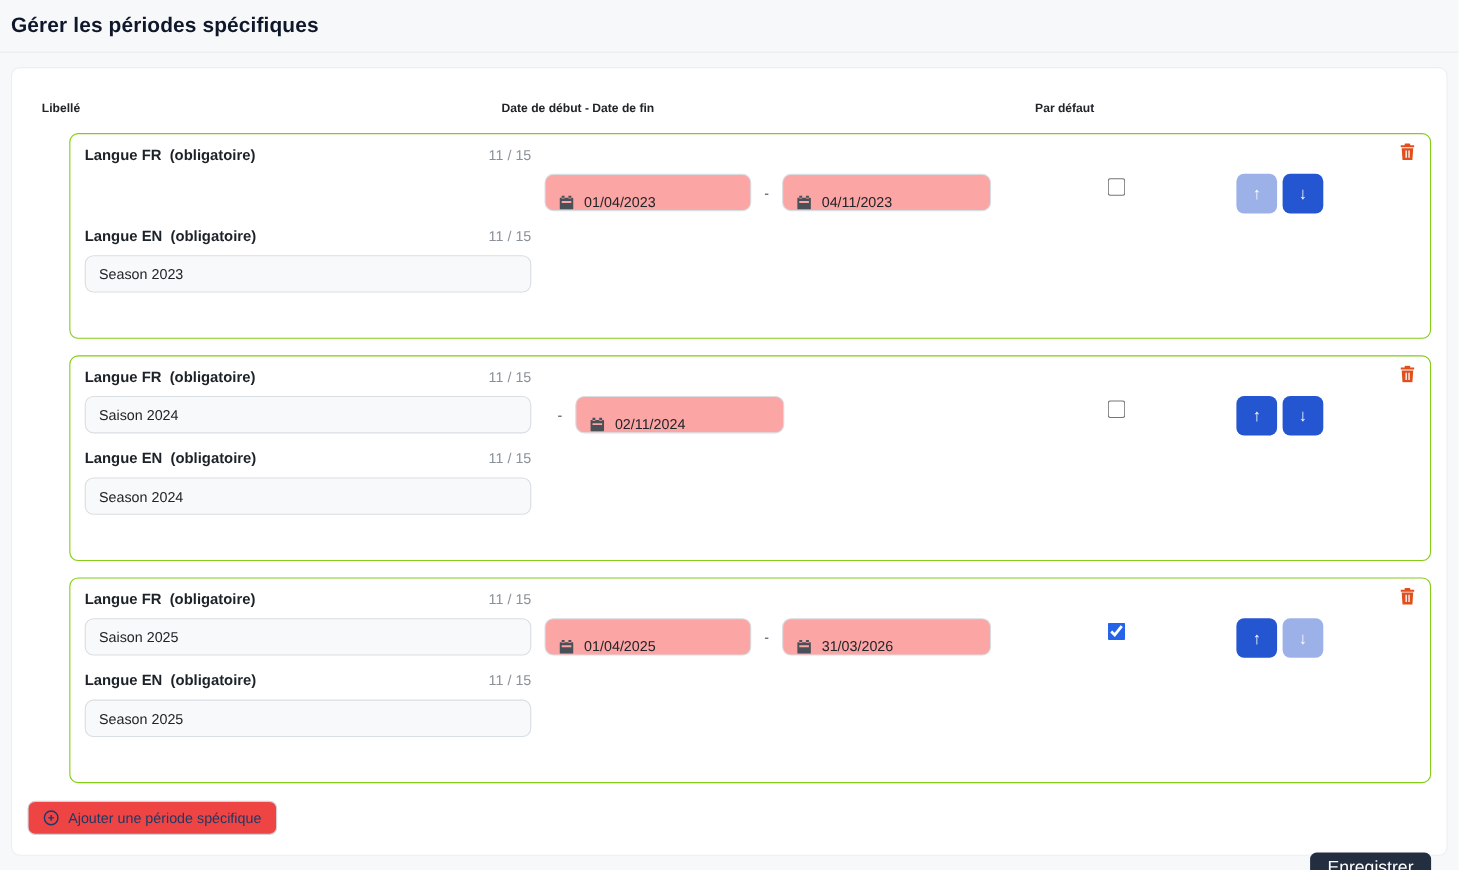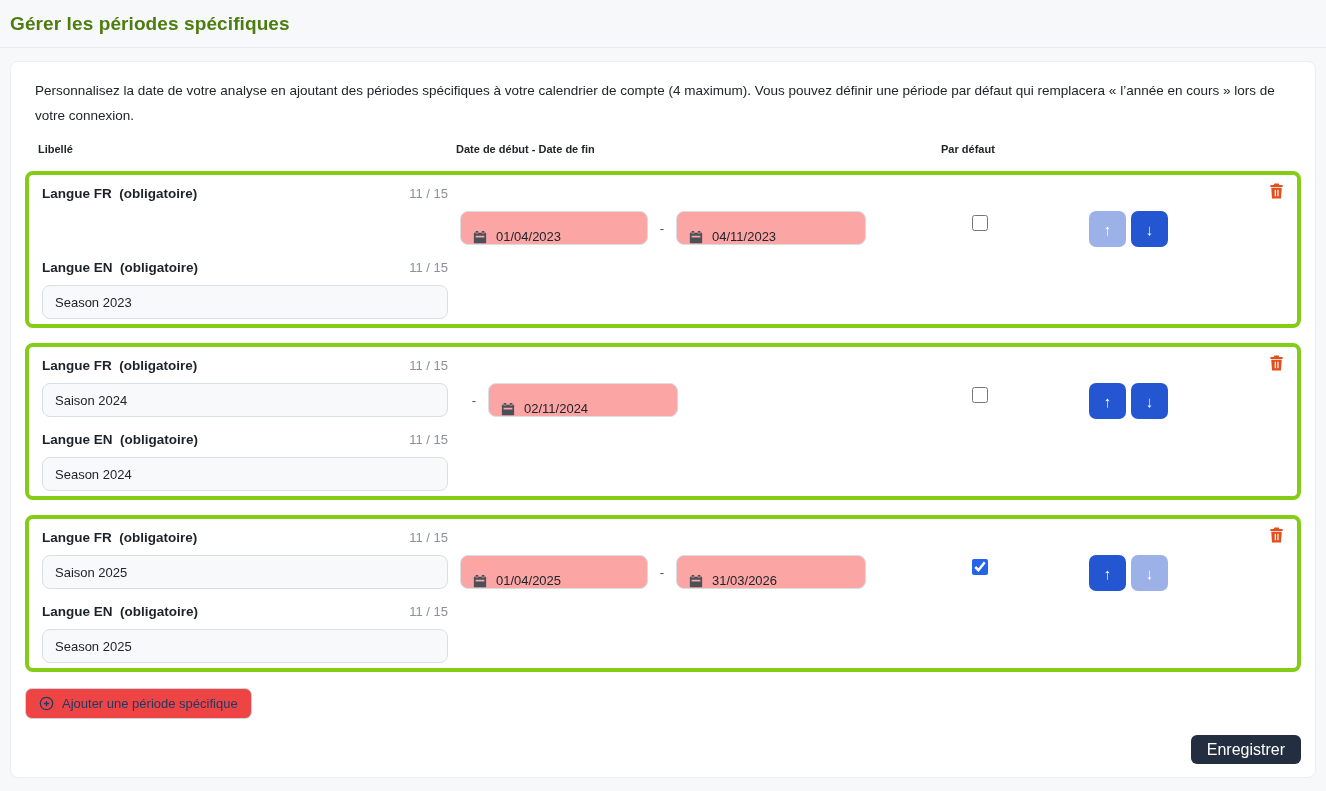--- a/index.html
+++ b/index.html
@@ -2,36 +2,36 @@
 <html><head>
 <meta charset="utf-8">
 <style>
   * { margin:0; padding:0; box-sizing:border-box; }
   html,body { width:1326px; height:791px; }
   body {
     font-family:"Liberation Sans","DejaVu Sans",sans-serif;
     background:#f7f8f9; color:#212529; overflow:hidden;
   }
   .page-header { padding:13px 10px 12px 10px; border-bottom:1px solid #e9ecef; }
-  .page-title { font-size:19px; font-weight:700; color:#4d7c0f; letter-spacing:.1px; }
+  .page-title { font-size:19px; font-weight:700; color:#0f172a; letter-spacing:.1px; }
 
   .panel {
     margin:13px 10px 0 10px; background:#ffffff; border:1px solid #eceef0;
     border-radius:8px; padding:16px 14px 15px 14px; height:717px;
   }
   .description { font-size:13.5px; line-height:25px; color:#212529; padding:0 10px; max-width:1280px; }
 
   .col-headers { position:relative; height:16px; margin-top:15px; font-size:11px; font-weight:600; color:#212529; }
   .col-libelle { position:absolute; left:13px; }
   .col-dates   { position:absolute; left:431px; }
   .col-defaut  { position:absolute; left:916px; }
 
   .card {
-    position:relative; height:157px; margin-top:12px;
-    border:4px solid #84cc16; border-radius:8px; background:#fff;
+    position:relative; height:187px; margin-top:12px;
+    border:1px solid #84cc16; border-radius:8px; background:#fff;margin-left:38px;
   }
   .card + .card { margin-top:15px; }
 
   .label-row { position:absolute; left:13px; width:406px; display:flex; justify-content:space-between; align-items:center; }
   .label-row.fr { top:11px; } .label-row.en { top:85px; }
   .field-label { font-size:13.5px; font-weight:700; color:#1c2228; white-space:pre; }
   .counter { font-size:13px; color:#8a9199; }
 
   .text-input {
     position:absolute; left:13px; width:406px; height:34px;
@@ -81,21 +81,20 @@
   .icon { display:inline-flex; }
 </style>
 </head>
 <body>
 
 <div class="page-header">
   <div class="page-title">Gérer les périodes spécifiques</div>
 </div>
 
 <div class="panel">
-  <div class="description">Personnalisez la date de votre analyse en ajoutant des périodes spécifiques à votre calendrier de compte (4 maximum). Vous pouvez définir une période par défaut qui remplacera « l’année en cours » lors de votre connexion.</div>
 
   <div class="col-headers">
     <span class="col-libelle">Libellé</span>
     <span class="col-dates">Date de début - Date de fin</span>
     <span class="col-defaut">Par défaut</span>
   </div>
 
   <div id="period-list">
 
     <div class="card">

